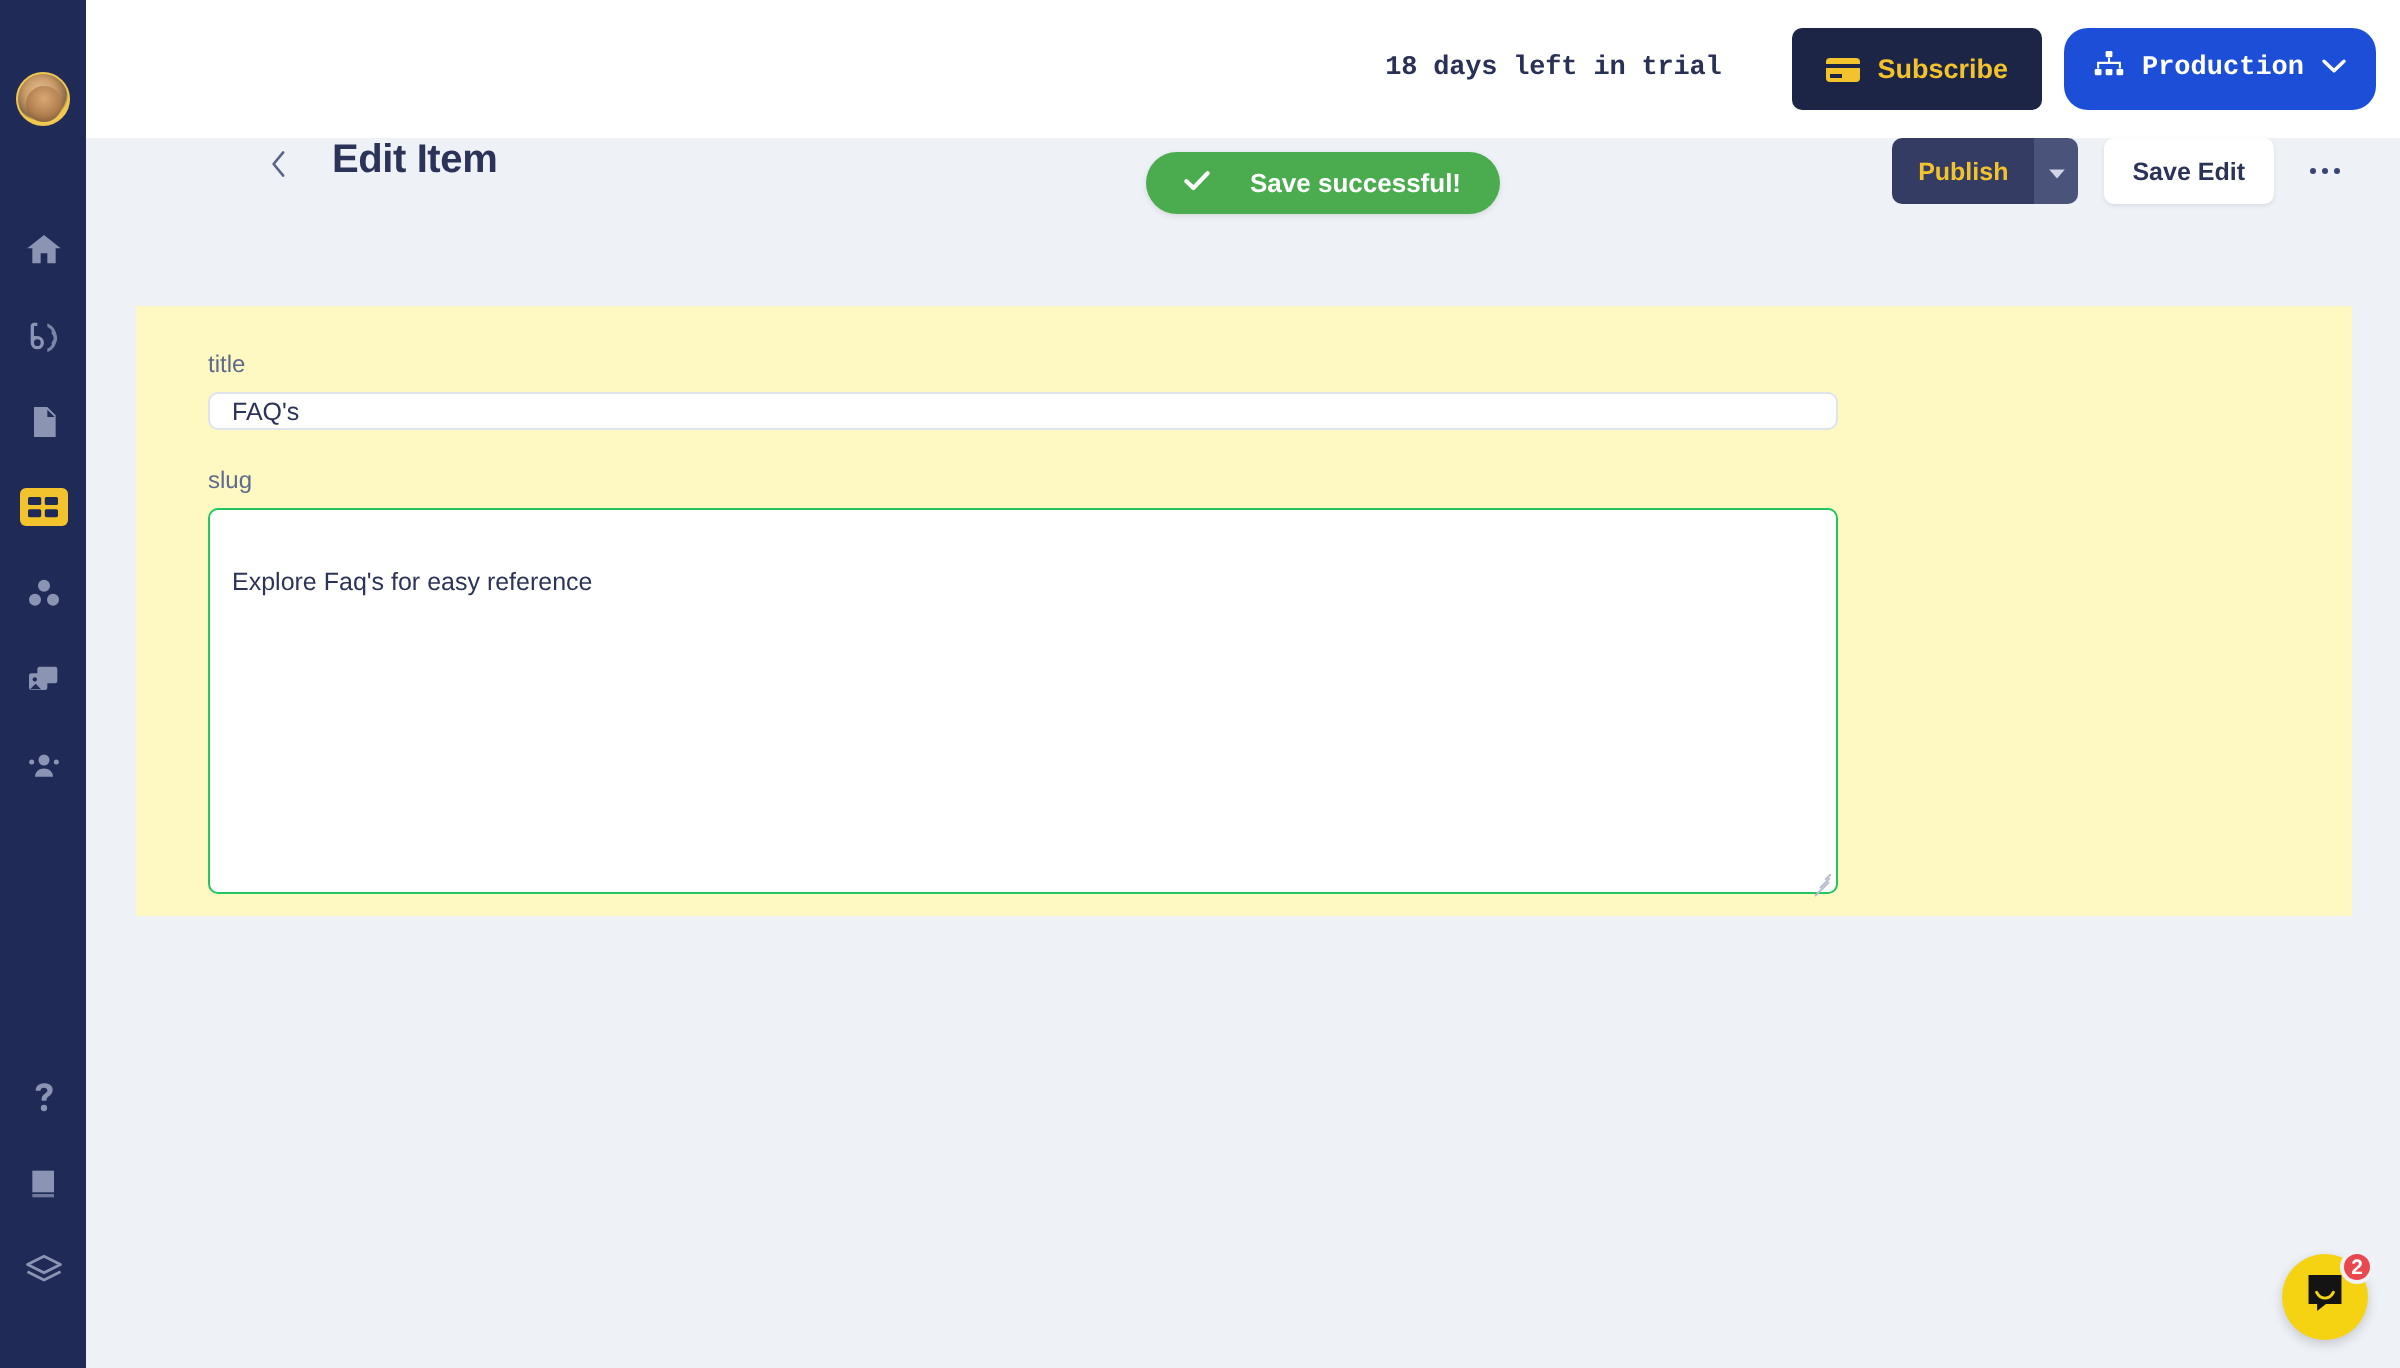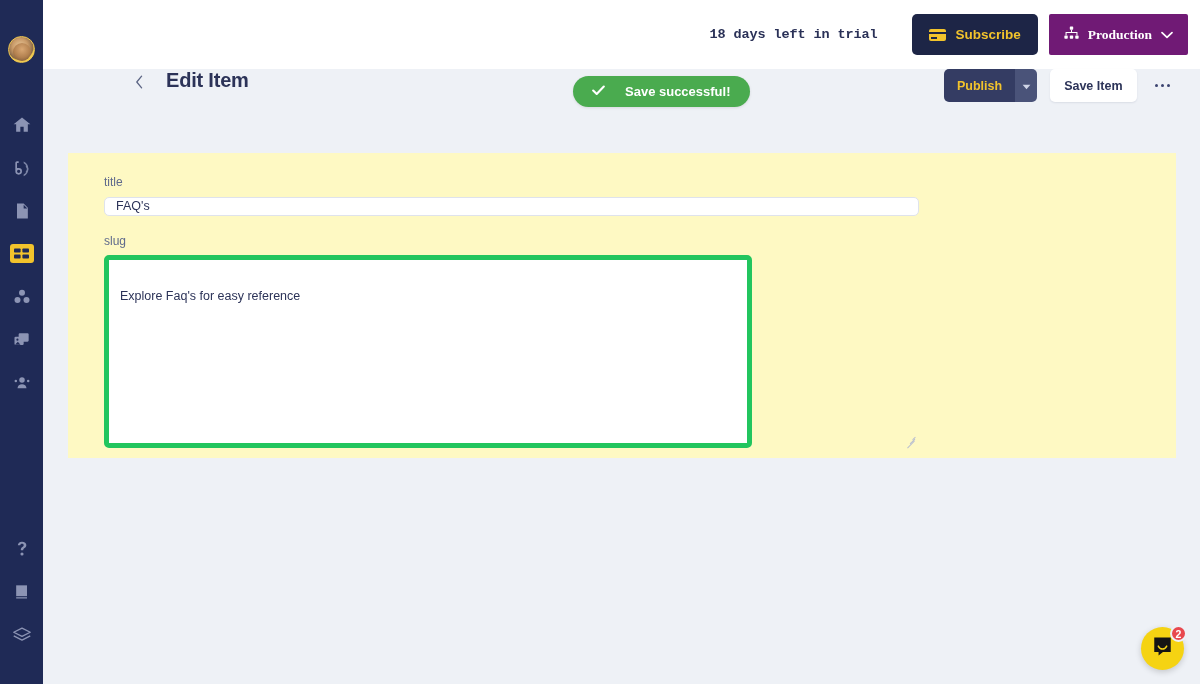--- a/index.html
+++ b/index.html
@@ -130,25 +130,25 @@
   }
   .card-icon::after {
     content: "";
     position: absolute;
     left: 2px; bottom: 2px;
     width: 6px; height: 2px;
     background: #1d2546;
   }
   .btn-production {
     height: 41px;
-    background: #701a75;
+    background: #1d4ed8;
     border: none;
-    border-radius: 2px;
+    border-radius: 12px;
     color: #ffffff;
-    font-family: Liberation Serif, serif;
+    font-family: Liberation Mono, monospace;
     font-size: 13.5px;
     font-weight: bold;
     display: flex;
     align-items: center;
     gap: 9px;
     padding: 0 15px;
     cursor: pointer;
   }
 
   
@@ -280,23 +280,23 @@
     padding: 0 11px;
     font-family: "Liberation Sans", sans-serif;
     font-size: 12.5px;
     color: #2c3358;
     outline: none;
     background: #fff;
   }
   .field.second { margin-top: 18px; }
   .textarea-wrap { position: relative; width: 815px; }
   .text-area {
-    width: 648px;
+    width: 815px;
     height: 193px;
-    border: 5px solid #22c55e;
+    border: 1px solid #22c55e;
     border-radius: 5px;
     padding: 28px 11px;
     font-family: "Liberation Sans", sans-serif;
     font-size: 12.5px;
     color: #2c3358;
     outline: none;
     resize: none;
     background: #fff;
     line-height: 1.4;
   }
@@ -514,21 +514,21 @@
           <button class="split-main">Publish</button>
           <button class="split-caret">
             <span>
               <svg width="9" height="6" viewBox="0 0 9 6">
                   <path d="M0.6 0.8h7.8L4.5 5.2z" fill="#cfd4e6"></path>
                 </svg>
             </span>
           </button>
         </div>
 
-        <button class="btn-draft">Save Item</button>
+        <button class="btn-draft">Save Edit</button>
 
         <button class="btn-more">
           <span></span>
           <span></span>
           <span></span>
         </button>
 
       </div>
     </div>
 

